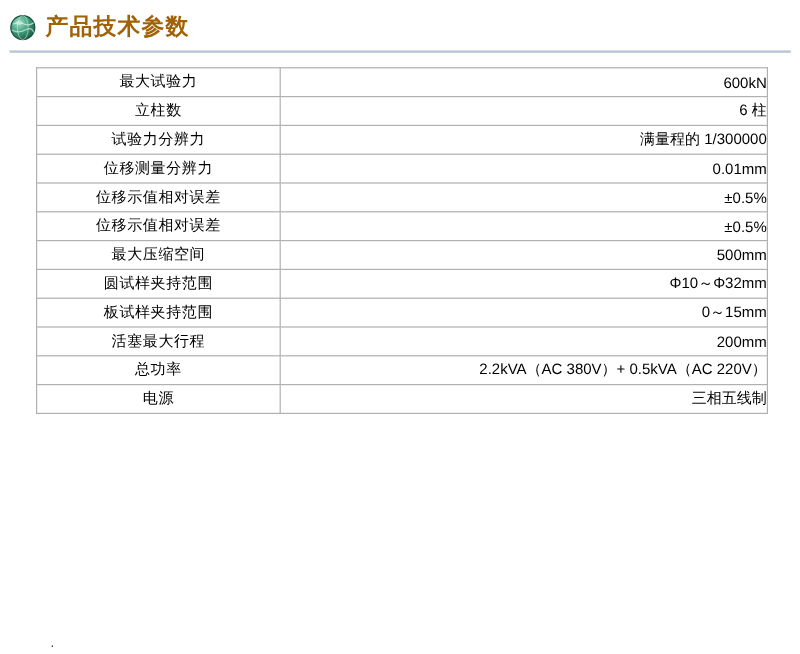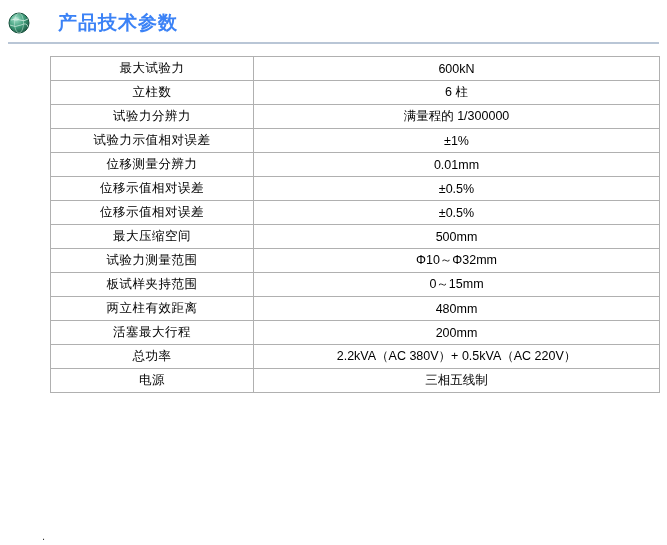--- a/index.html
+++ b/index.html
@@ -33,53 +33,51 @@
     flex: 0 0 auto;
     position: relative;
   }
   .header-icon svg {
     display: block;
   }
   .header-title {
     font-size: 19px;
     font-weight: bold;
     letter-spacing: 1px;
-    color: #3b82f6;
+    color: #a16207;
     line-height: 22px;
-    margin-left: 20px;
   }
   .header-rule {
     margin: 4px 8px 0 8px;
     height: 2px;
     background: #b9c6d6;
   }
   .table-wrap {
     padding: 12px 30px 0 30px;
-    margin-left: 20px;
   }
   table.spec {
     border-collapse: collapse;
     width: 607px;
     table-layout: fixed;
   }
   table.spec td {
     border: 1px solid #b0b0b0;
     height: 23px;
     font-size: 12.5px;
     color: #000;
     padding: 0;
   }
   td.param {
     width: 202px;
     text-align: center;
     letter-spacing: 0.5px;
   }
   td.value {
     width: 405px;
-    text-align: center;
+    text-align: right;
     padding-left: 10px;
     font-family: "Liberation Sans", sans-serif;
   }
   .dot {
     position: absolute;
     left: 42px;
     bottom: 3px;
     font-size: 11px;
     color: #333;
   }
@@ -120,50 +118,42 @@
         </tr>
         <tr>
           <td class="param">立柱数</td>
           <td class="value">6 柱</td>
         </tr>
         <tr>
           <td class="param">试验力分辨力</td>
           <td class="value">满量程的 1/300000</td>
         </tr>
         <tr>
-          <td class="param">试验力示值相对误差</td>
-          <td class="value">±1%</td>
-        </tr>
-        <tr>
           <td class="param">位移测量分辨力</td>
           <td class="value">0.01mm</td>
         </tr>
         <tr>
           <td class="param">位移示值相对误差</td>
           <td class="value">±0.5%</td>
         </tr>
         <tr>
           <td class="param">位移示值相对误差</td>
           <td class="value">±0.5%</td>
         </tr>
         <tr>
           <td class="param">最大压缩空间</td>
           <td class="value">500mm</td>
         </tr>
         <tr>
-          <td class="param">试验力测量范围</td>
+          <td class="param">圆试样夹持范围</td>
           <td class="value">Φ10～Φ32mm</td>
         </tr>
         <tr>
           <td class="param">板试样夹持范围</td>
           <td class="value">0～15mm</td>
-        </tr>
-        <tr>
-          <td class="param">两立柱有效距离</td>
-          <td class="value">480mm</td>
         </tr>
         <tr>
           <td class="param">活塞最大行程</td>
           <td class="value">200mm</td>
         </tr>
         <tr>
           <td class="param">总功率</td>
           <td class="value">2.2kVA（AC 380V）+ 0.5kVA（AC 220V）</td>
         </tr>
         <tr>

